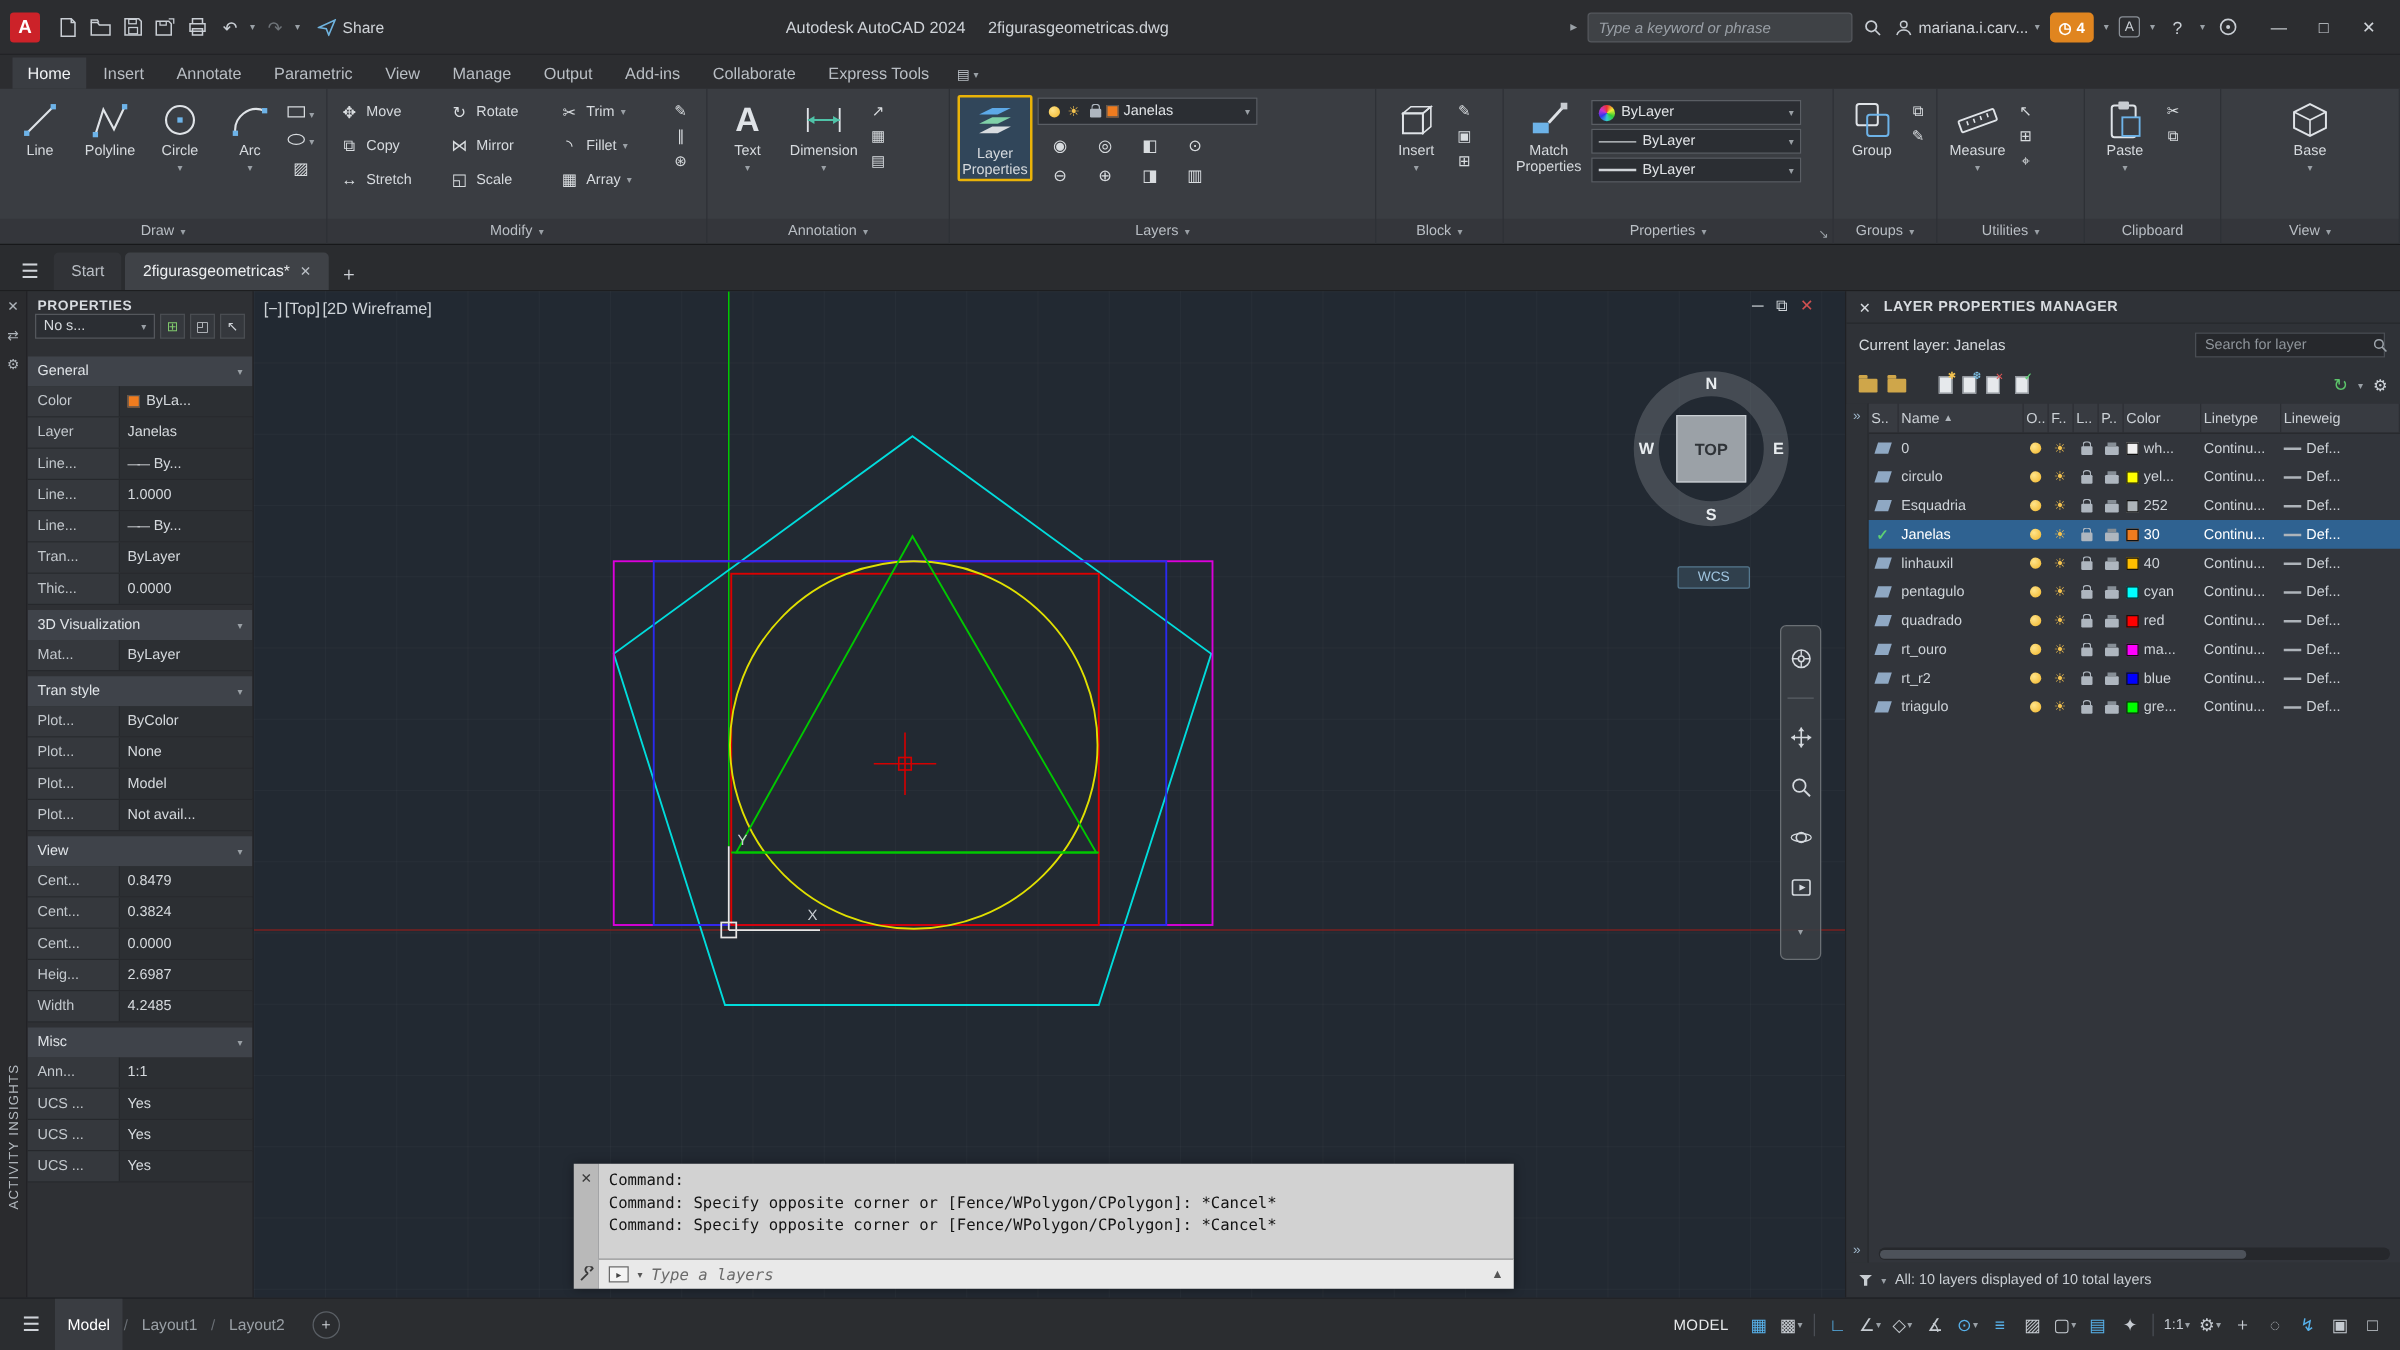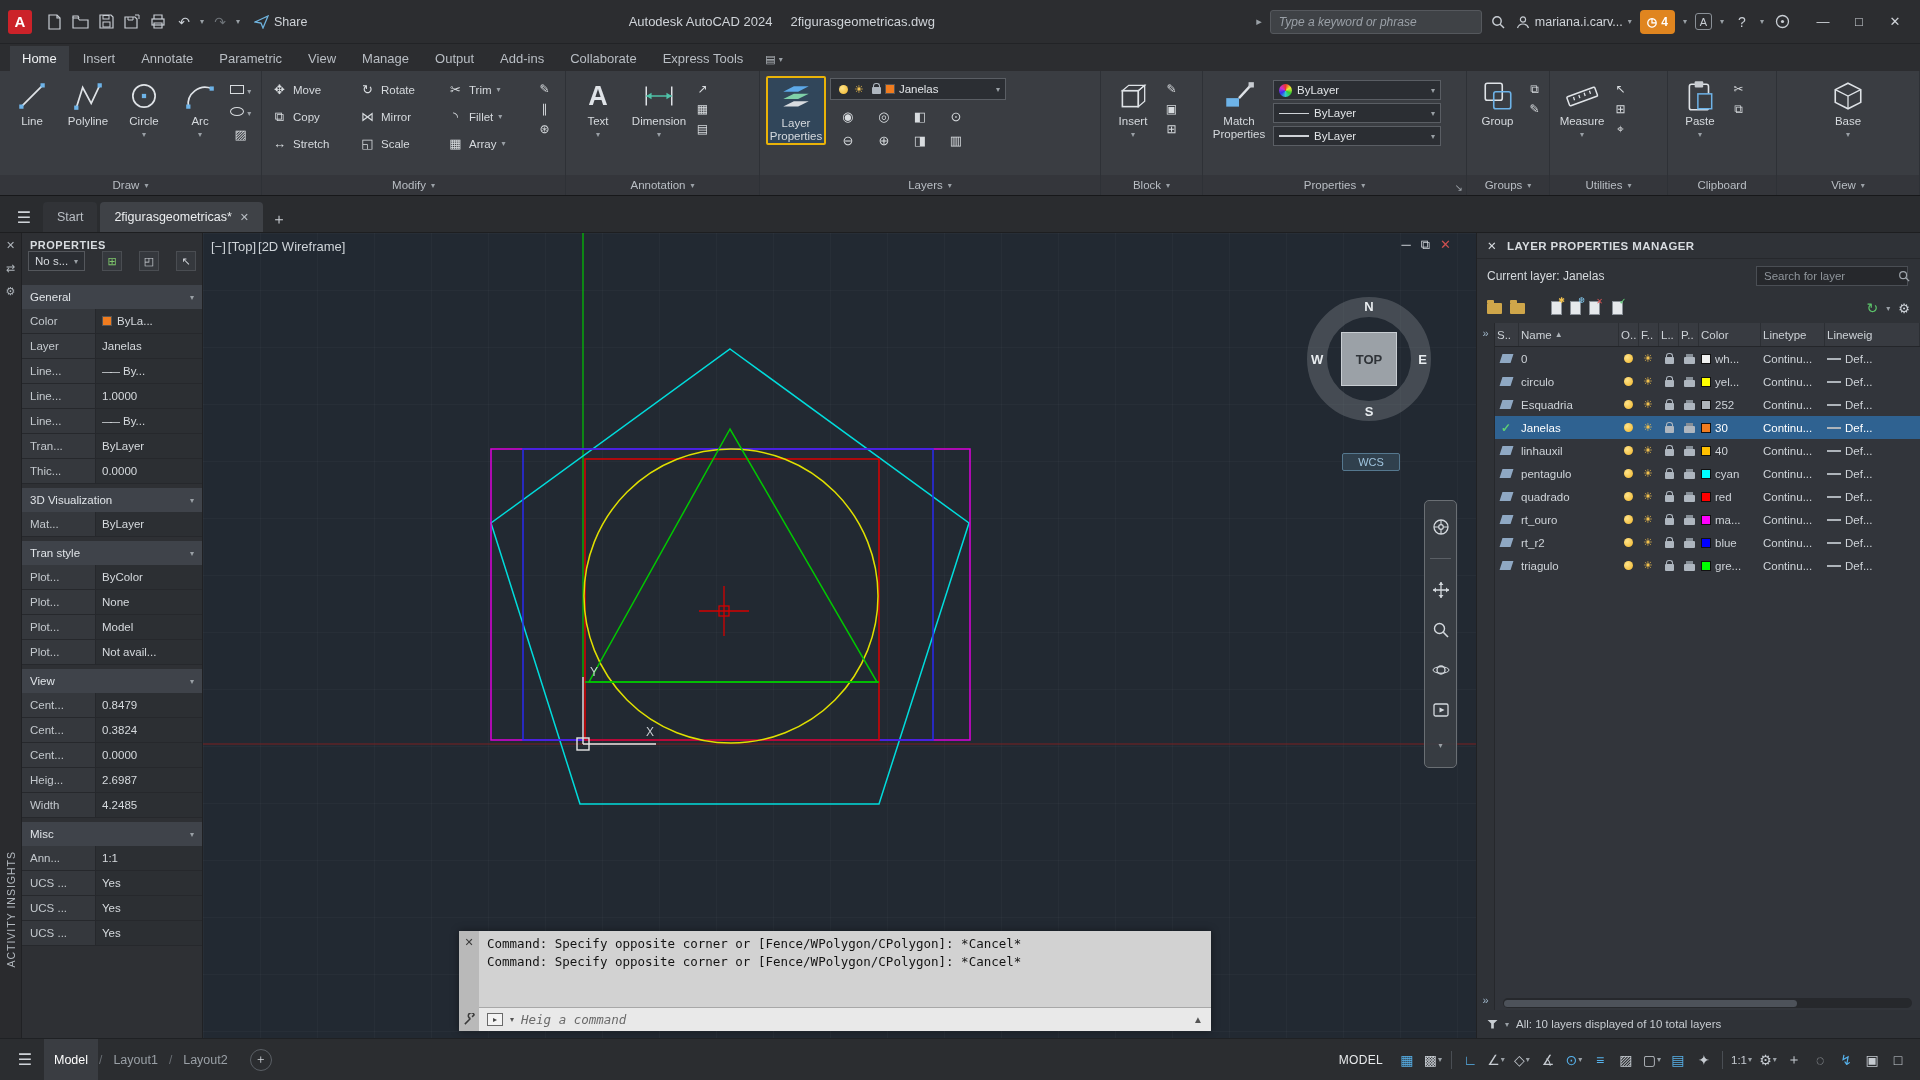--- a/index.html
+++ b/index.html
@@ -69,21 +69,21 @@
 
   
   .main{flex:1;display:flex;min-height:0;}
 
   
   .leftrail{width:22px;background:#2a2b2e;border-right:1px solid #202124;display:flex;flex-direction:column;align-items:center;padding-top:6px;gap:10px;}
   .railico{color:#aeb4ba;font-size:11px;}
   .vtext{margin-top:auto;margin-bottom:70px;writing-mode:vertical-rl;transform:rotate(180deg);font-size:10.5px;letter-spacing:1px;color:#b4bac0;}
   .proppal{width:181px;background:#2e3034;border-right:1px solid #202124;display:flex;flex-direction:column;overflow:hidden;}
   .pp-title{height:24px;display:flex;align-items:center;padding:0 8px;font-size:11px;font-weight:bold;letter-spacing:0.5px;color:#d8dce0;}
-  .pp-selrow{height:28px;display:flex;align-items:center;gap:17px;padding:0 6px 20px;}
+  .pp-selrow{height:28px;display:flex;align-items:center;gap:4px;padding:0 6px 20px;}
   .pp-dd{flex:1;height:20px;background:#2b2e33;border:1px solid #54575c;display:flex;align-items:center;justify-content:space-between;padding:0 6px;font-size:11.5px;color:#d6dade;}
   .pp-ib{width:20px;height:20px;border:1px solid #4a4d52;display:flex;align-items:center;justify-content:center;font-size:11px;color:#cfd3d8;background:#35383d;}
   .psec{margin-bottom:4px;}
   .psec-h{height:24px;background:#3f434a;display:flex;align-items:center;justify-content:space-between;padding:0 8px;font-size:11.5px;color:#e0e4e8;}
   .prow{display:grid;grid-template-columns:74px 1fr;height:25px;border-bottom:1px solid #26282c;font-size:11.5px;}
   .plabel{background:#35383d;color:#c3c8cd;display:flex;align-items:center;padding-left:8px;border-right:1px solid #26282c;}
   .pvalue{background:#2c2f33;color:#d6dade;display:flex;align-items:center;gap:5px;padding-left:6px;}
   .sw{width:10px;height:10px;border:1px solid #555;display:inline-block;}
   .lnsym{color:#d6dade;letter-spacing:-2px;font-size:10px;}
 
@@ -867,27 +867,28 @@
 
       <div class="cmdwin">
         <div class="cmdrail">
           <span class="x">✕</span>
           <svg width="13" height="13" viewBox="0 0 14 14">
               <path d="M2 12 L8 6 M8 6 a3.2 3.2 0 1 1 4 -4 l-2.2 2.2" fill="none" stroke="#3a3a3a" stroke-width="1.6"></path>
             </svg>
         </div>
         <div class="cmdmain">
           <div id="cmd-lines" class="cmdhist">
+              <div class="cline">Command:</div>
               <div class="cline">Command: Specify opposite corner or [Fence/WPolygon/CPolygon]: *Cancel*</div>
               <div class="cline">Command: Specify opposite corner or [Fence/WPolygon/CPolygon]: *Cancel*</div>
             </div>
           <div class="cmdinput">
             <span class="cmdicon">▸</span>
             <span class="chev" style="color:#555">▾</span>
-            <span class="cmdph">Heig a command</span>
+            <span class="cmdph">Type a layers</span>
             <span class="cmdup">▲</span>
           </div>
         </div>
       </div>
     </div>
 
     <div class="layerpal">
       <div class="lp-title">
         <span style="font-weight:normal;">✕</span>
         <span>LAYER PROPERTIES MANAGER</span>

